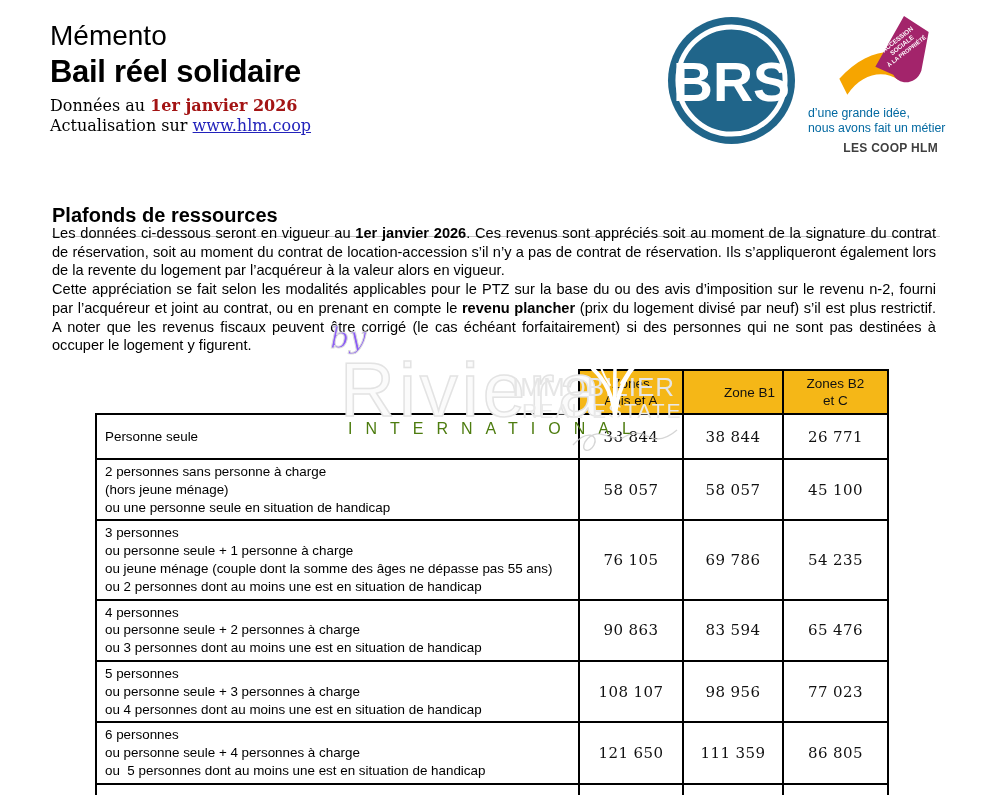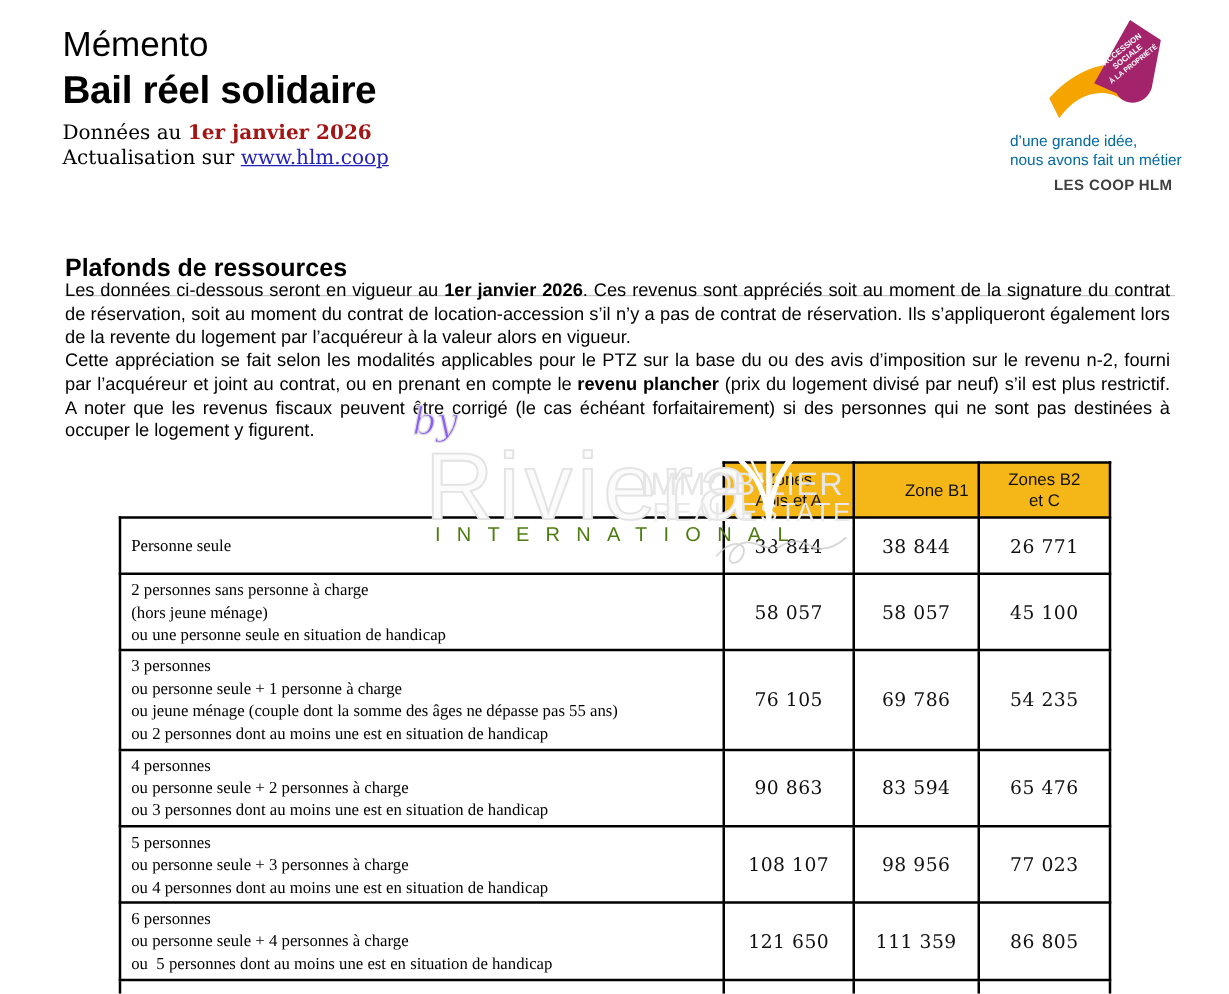--- a/index.html
+++ b/index.html
@@ -39,36 +39,43 @@
   .scribble{position:absolute;left:555px;top:325px;z-index:6;pointer-events:none;}
 
   
   .tbl-wrap{position:absolute;left:95px;top:369px;z-index:2;}
   table{border-collapse:collapse;table-layout:fixed;width:792px;}
   col.c-label{width:483px;}col.c-a{width:104px;}col.c-b1{width:100px;}col.c-b2{width:105px;}
   th.colhead{border:2px solid #000;font-weight:400;font-size:13.5px;line-height:17px;
              text-align:center;vertical-align:middle;white-space:pre-line;padding:2px;color:#111;}
   td.ghost{border:none;background:transparent;}
   td.label{border:2px solid #000;padding:3px 4px 3px 8px;vertical-align:middle;
-           font-size:13.4px;line-height:17.8px;white-space:pre-wrap;font-family:Liberation Serif, serif;}
+           font-size:13.4px;line-height:17.8px;white-space:pre-wrap;}
   td.val{border:2px solid #000;text-align:center;vertical-align:middle;
          font-family:"DejaVu Serif","Liberation Serif",serif;font-size:15px;letter-spacing:0.4px;color:#111;}
 </style>
 </head>
 <body>
 
 <div class="page">
 
   <div class="masthead">
     <p class="kicker">Mémento</p>
     <p class="doc-title">Bail réel solidaire</p>
     <p class="dataline"><span>Données au </span><span class="date-red">1er janvier 2026</span></p>
     <p class="updateline"><span>Actualisation sur </span><a href="#">www.hlm.coop</a></p>
   </div>
 
+  <div class="brs-logo">
+    <svg width="129" height="129" viewBox="0 0 130 130">
+      <circle cx="65" cy="65" r="64" style="fill: rgb(32, 101, 138);"></circle>
+      <circle cx="65" cy="65" r="54" fill="none" stroke="#ffffff" stroke-width="5"></circle>
+      <text x="65" y="86" text-anchor="middle" font-size="56" font-weight="bold" fill="#ffffff" font-family="Liberation Sans, sans-serif">BRS</text>
+    </svg>
+  </div>
 
   <div class="coop-logo">
     <svg class="coop-graphic" width="100" height="92" viewBox="0 0 150 138">
       <path d="M8,100 C40,64 80,52 108,64 L97,102 C74,86 42,92 20,124 Z" style="fill: rgb(246, 165, 0);"></path>
       <path d="M62,82 L105,6 L142,30 L131,88 C123,110 97,110 89,94 Z" style="fill: rgb(163, 36, 107);"></path>
       <g transform="rotate(-38 102 50)" font-family="Liberation Sans, sans-serif" font-weight="bold" fill="#ffffff" text-anchor="middle">
         <text x="102" y="42" font-size="9.5">ACCESSION</text>
         <text x="102" y="53" font-size="9.5">SOCIALE</text>
         <text x="102" y="64" font-size="8.5">À LA PROPRIÉTÉ</text>
       </g>

